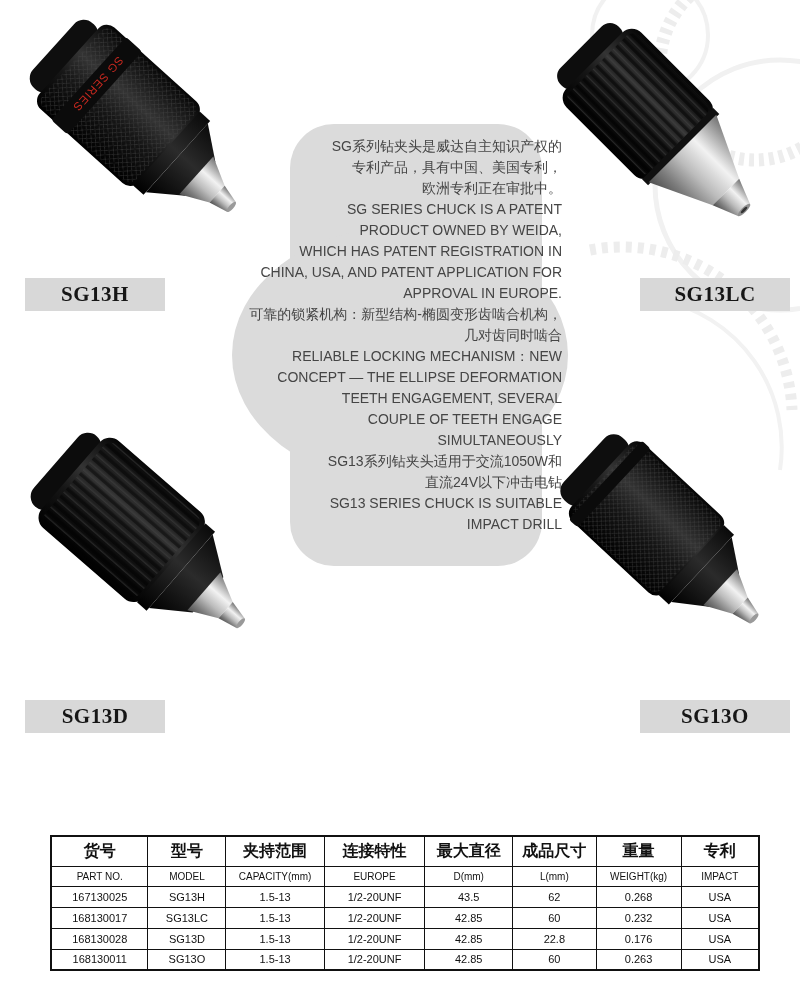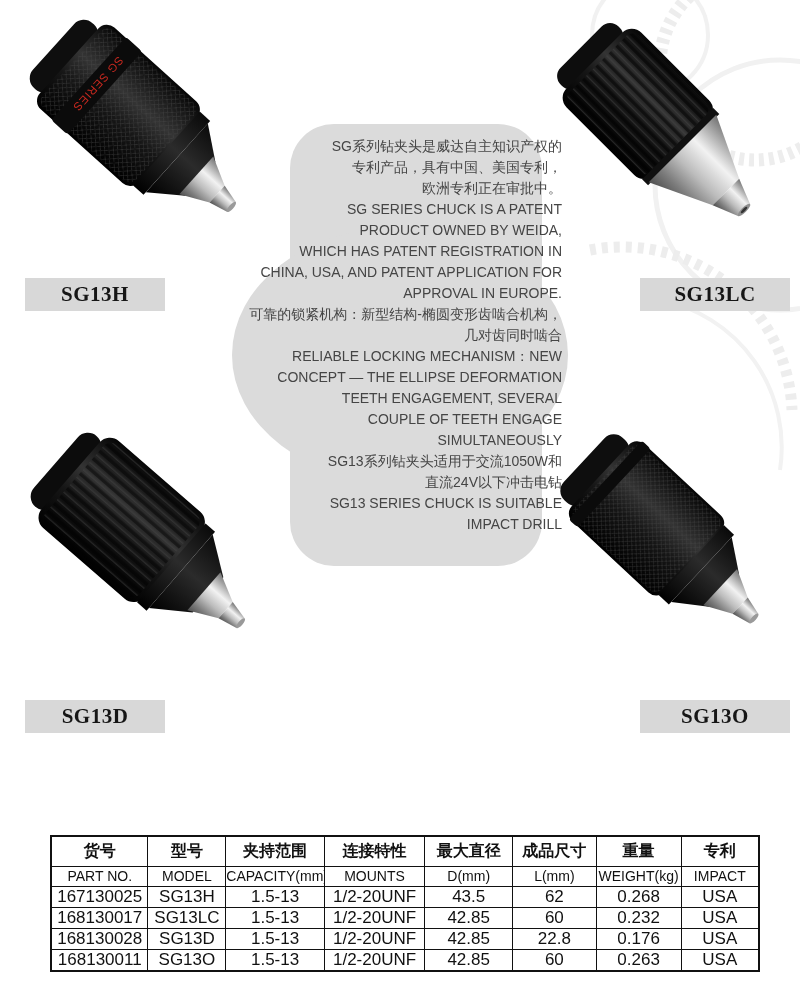--- a/index.html
+++ b/index.html
@@ -25,22 +25,22 @@
     position:absolute; left:238px; top:136px; width:324px; z-index:2;
     text-align:right; color:#454545; font-size:14px; line-height:21px;
   }
   .spec {
     position:absolute; left:50px; top:835px; width:710px; z-index:2;
     border-collapse:collapse; table-layout:fixed; border:2px solid #111;
     color:#111; text-align:center;
   }
   .spec th, .spec td { border:1px solid #111; overflow:hidden; white-space:nowrap; }
   .spec tr.cn th { height:30px; font-size:16px; font-weight:bold; }
-  .spec tr.en th { height:20px; font-size:14px; font-weight:normal;margin-top:48px; }
-  .spec tbody td { height:21px; font-size:17px; }
+  .spec tr.en th { height:20px; font-size:10px; font-weight:normal;margin-top:48px; }
+  .spec tbody td { height:21px; font-size:11px; }
 </style>
 </head>
 <body>
 
 <div class="page">
 
   <svg width="0" height="0" style="position:absolute" aria-hidden="true">
     <defs>
       <linearGradient id="gBody" x1="0" y1="0" x2="0" y2="1">
         <stop offset="0" stop-color="#060606"></stop>
@@ -192,21 +192,21 @@
         <th>连接特性</th>
         <th>最大直径</th>
         <th>成品尺寸</th>
         <th>重量</th>
         <th>专利</th>
       </tr>
       <tr class="en">
         <th>PART NO.</th>
         <th>MODEL</th>
         <th>CAPACITY(mm)</th>
-        <th>MOUNTS</th>
+        <th>EUROPE</th>
         <th>D(mm)</th>
         <th>L(mm)</th>
         <th>WEIGHT(kg)</th>
         <th>IMPACT</th>
       </tr>
     </thead>
     <tbody>
       <tr>
         <td>167130025</td>
         <td>SG13H</td>

